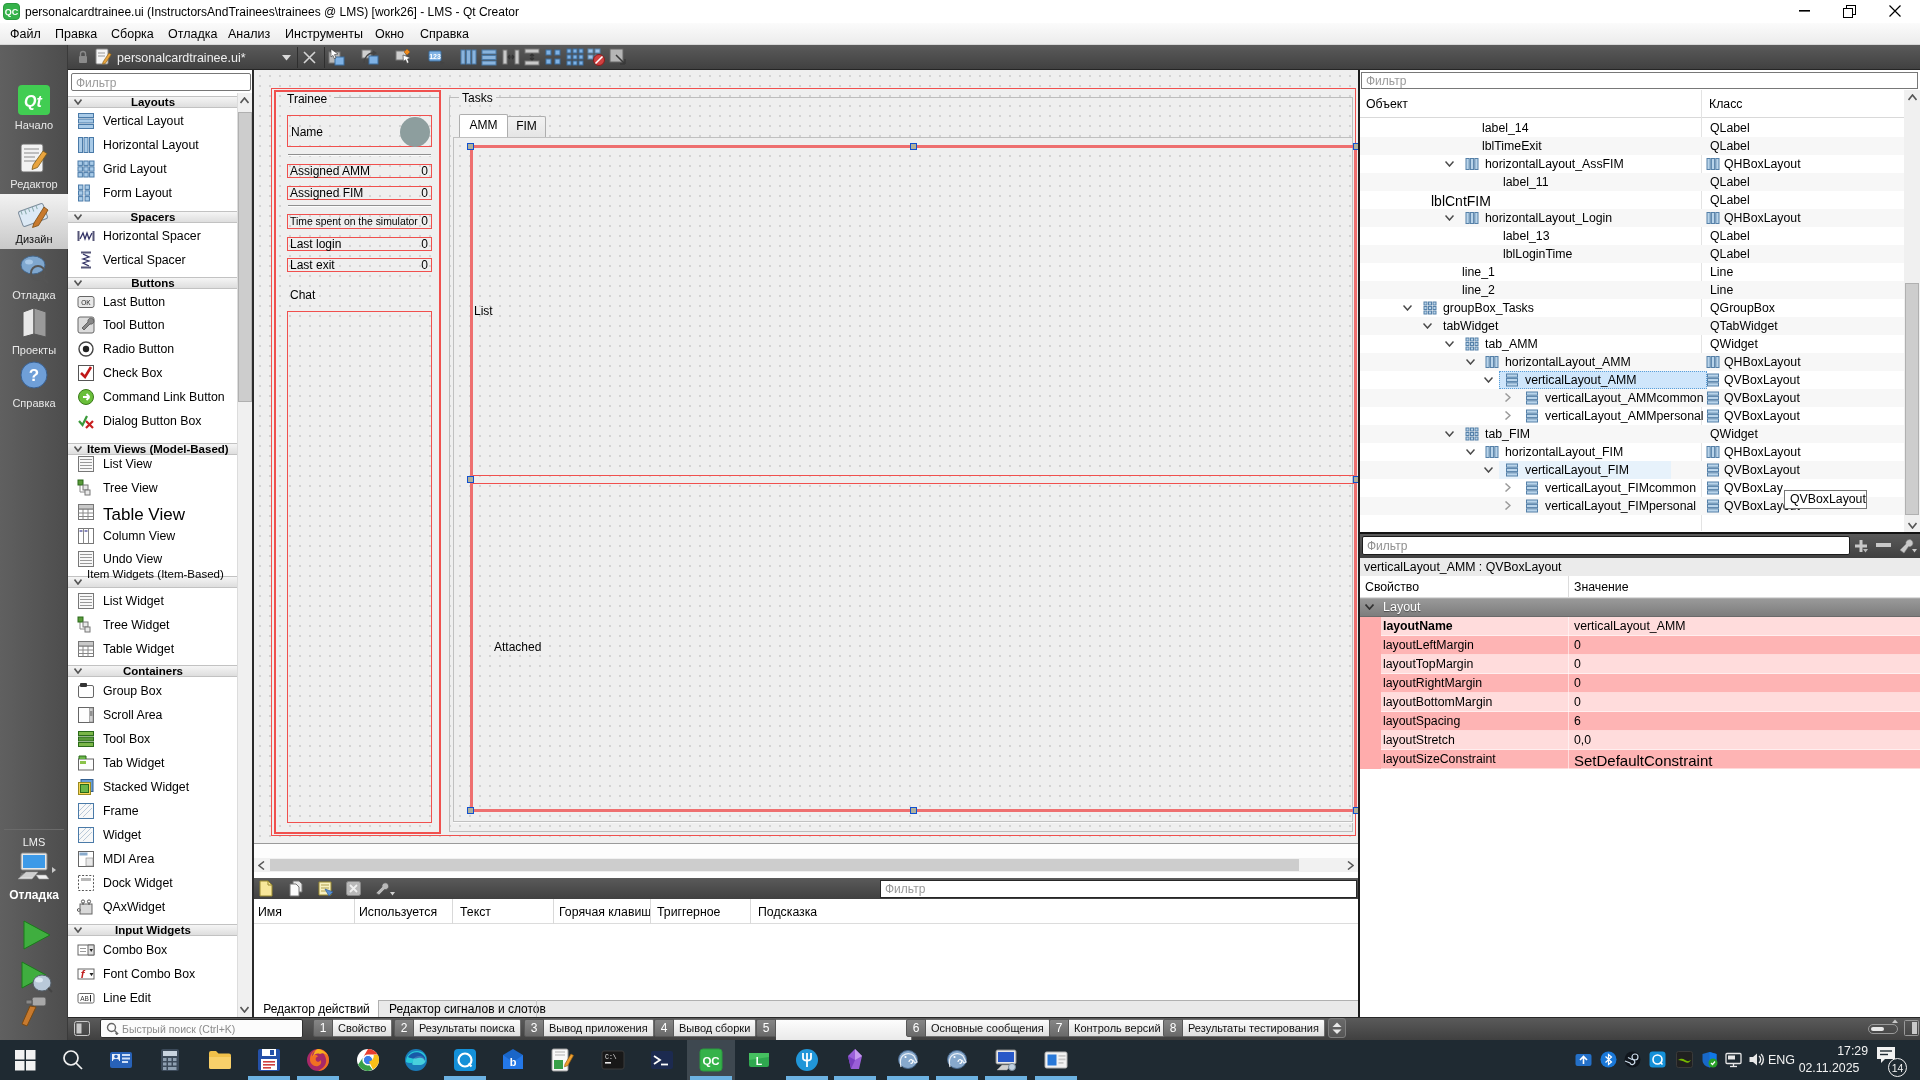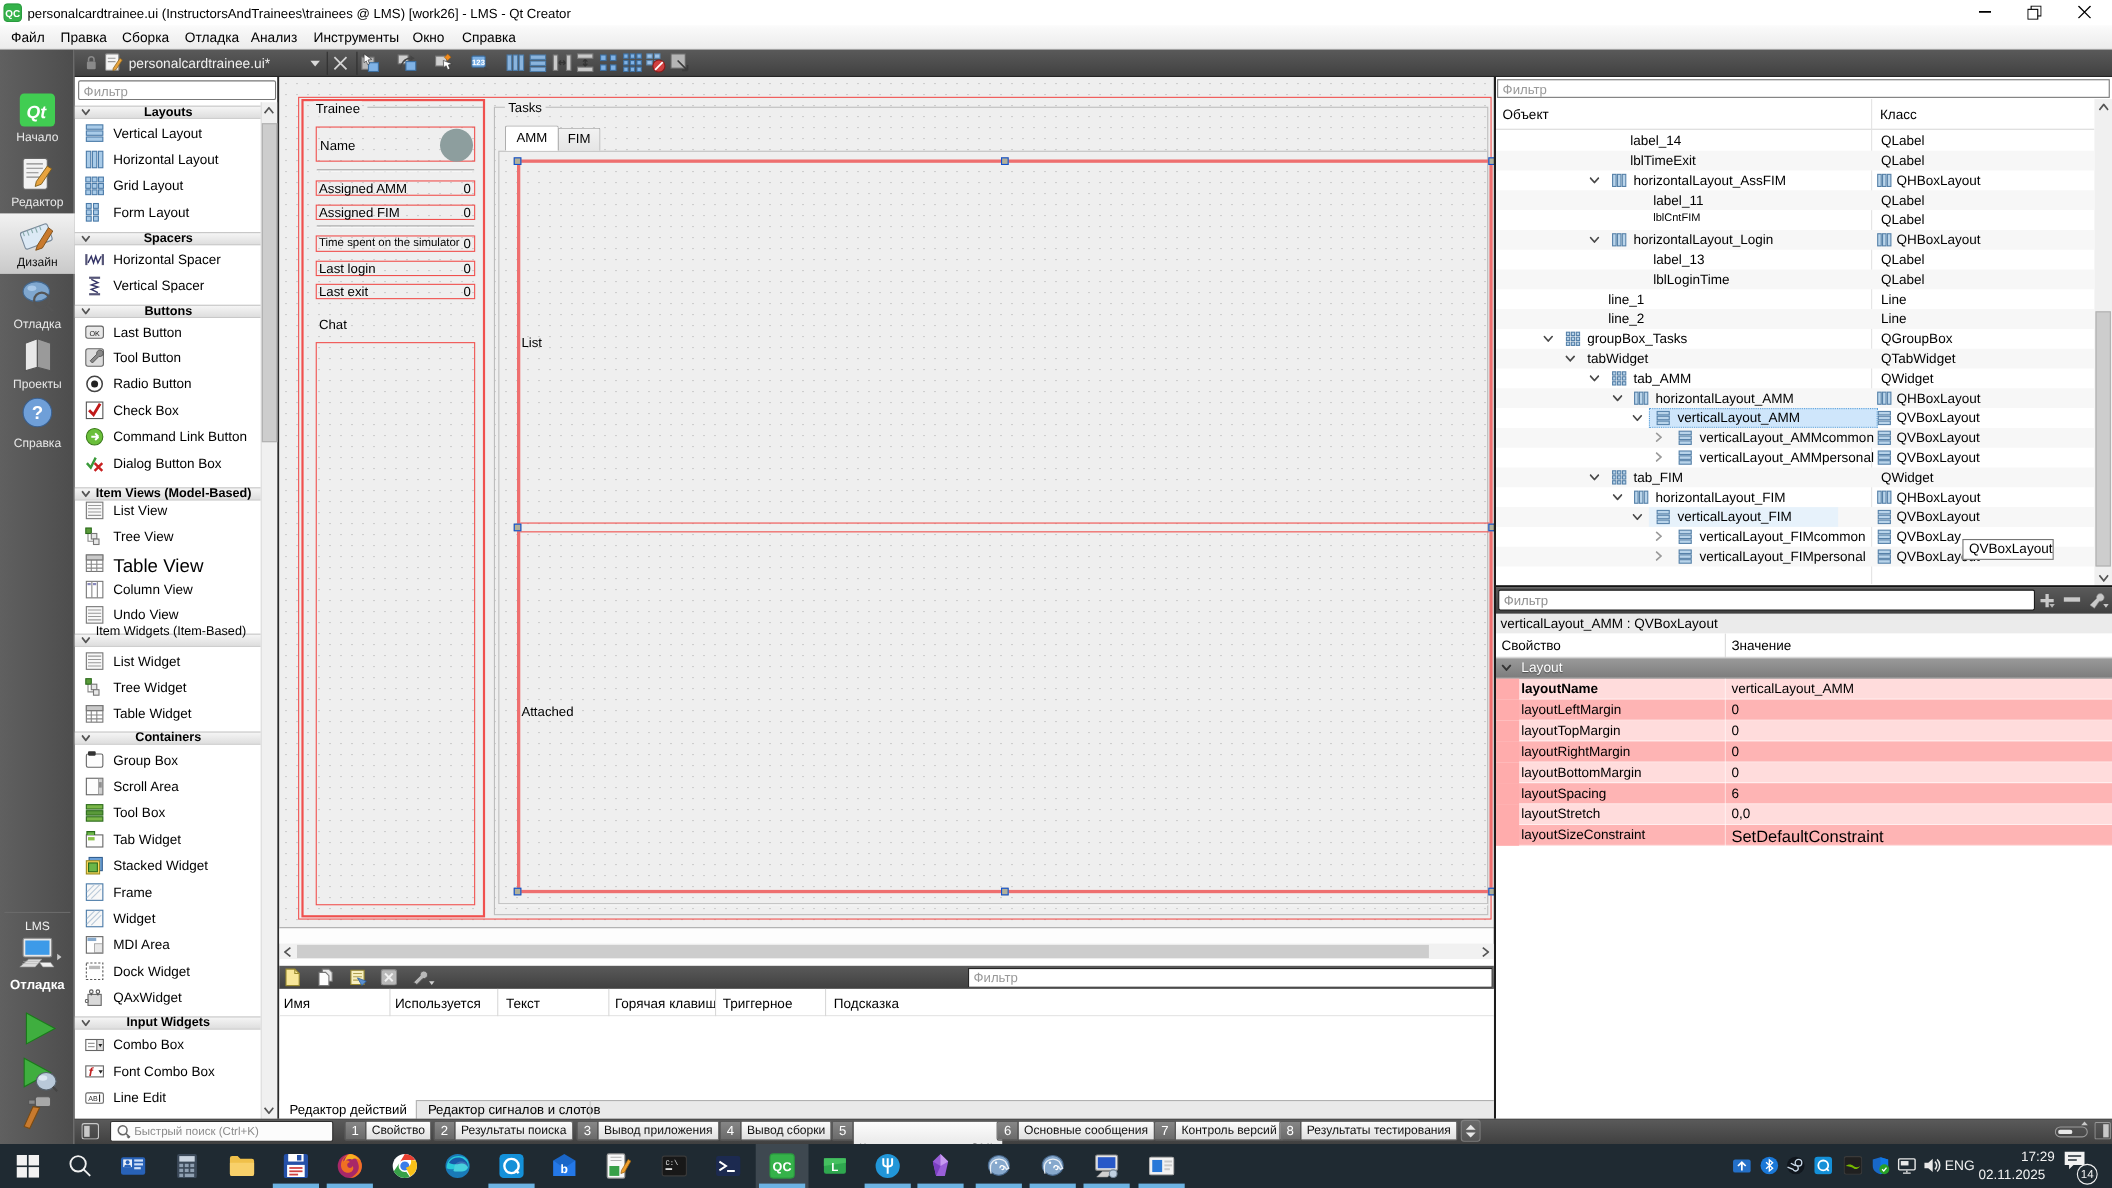--- a/index.html
+++ b/index.html
@@ -529,21 +529,21 @@
 <div style="position:absolute;left:459px;top:91px;white-space:nowrap;background:#efefef;padding:0 3px">Tasks</div>
 <div style="position:absolute;left:453px;top:137px;width:900px;height:685px;border:1px solid #c0c0c0;box-shadow:0 1px 0 #fafafa"></div>
 <div style="position:absolute;left:459px;top:114px;width:49px;height:23px;background:#fff;border:1px solid #aeaeae;border-bottom:none;border-radius:2px 2px 0 0"></div>
 <div style="position:absolute;left:459px;top:118px;white-space:nowrap;width:49px;text-align:center">AMM</div>
 <div style="position:absolute;left:507px;top:116px;width:39px;height:21px;background:linear-gradient(#f2f2f2,#e5e5e5);border:1px solid #aeaeae;border-bottom:none;border-radius:2px 2px 0 0"></div>
 <div style="position:absolute;left:507px;top:119px;white-space:nowrap;width:39px;text-align:center">FIM</div>
 <div style="position:absolute;left:470px;top:145px;width:887px;height:667px;border:3px solid #ee6f6f"></div>
 <div style="position:absolute;left:473px;top:475px;width:881px;height:1px;background:#f0504e"></div>
 <div style="position:absolute;left:473px;top:483px;width:881px;height:1px;background:#f0504e"></div>
 <div style="position:absolute;left:474px;top:304px;white-space:nowrap;">List</div>
-<div style="position:absolute;left:474px;top:640px;white-space:nowrap;">Attached</div>
+<div style="position:absolute;left:474px;top:640px;white-space:nowrap;padding-left:20px;">Attached</div>
 <div style="position:absolute;left:467px;top:143px;width:7px;height:7px;background:#b0b09a;border:1.5px solid #1050d0;box-sizing:border-box"></div>
 <div style="position:absolute;left:910px;top:143px;width:7px;height:7px;background:#b0b09a;border:1.5px solid #1050d0;box-sizing:border-box"></div>
 <div style="position:absolute;left:1353px;top:143px;width:7px;height:7px;background:#b0b09a;border:1.5px solid #1050d0;box-sizing:border-box"></div>
 <div style="position:absolute;left:467px;top:476px;width:7px;height:7px;background:#b0b09a;border:1.5px solid #1050d0;box-sizing:border-box"></div>
 <div style="position:absolute;left:1353px;top:476px;width:7px;height:7px;background:#b0b09a;border:1.5px solid #1050d0;box-sizing:border-box"></div>
 <div style="position:absolute;left:467px;top:807px;width:7px;height:7px;background:#b0b09a;border:1.5px solid #1050d0;box-sizing:border-box"></div>
 <div style="position:absolute;left:910px;top:807px;width:7px;height:7px;background:#b0b09a;border:1.5px solid #1050d0;box-sizing:border-box"></div>
 <div style="position:absolute;left:1353px;top:807px;width:7px;height:7px;background:#b0b09a;border:1.5px solid #1050d0;box-sizing:border-box"></div>
 <div style="position:absolute;left:254px;top:843px;width:1104px;height:1px;background:#9a9a9a"></div>
 <div style="position:absolute;left:254px;top:844px;width:1104px;height:14px;background:#fdfdfd"></div>
@@ -634,21 +634,21 @@
     <g fill="#b9d4ea" stroke="#5580a8">
       <rect x="1" y="1.5" width="3.2" height="11"></rect>
       <rect x="5.4" y="1.5" width="3.2" height="11"></rect>
       <rect x="9.8" y="1.5" width="3.2" height="11"></rect>
     </g>
   </svg>
 <div style="position:absolute;left:1724px;top:157px;white-space:nowrap;font-size:12.3px">QHBoxLayout</div>
 <div style="position:absolute;left:1360px;top:173px;width:544px;height:18px;background:#f7f7f7"></div>
 <div style="position:absolute;left:1503px;top:175px;white-space:nowrap;font-size:12.3px">label_11</div>
 <div style="position:absolute;left:1710px;top:175px;white-space:nowrap;font-size:12.3px">QLabel</div>
-<div style="position:absolute;left:1503px;top:193px;white-space:nowrap;font-size:10px">lblCntFIM</div>
+<div style="position:absolute;left:1431px;top:193px;white-space:nowrap;font-size:14px">lblCntFIM</div>
 <div style="position:absolute;left:1710px;top:193px;white-space:nowrap;font-size:12.3px">QLabel</div>
 <div style="position:absolute;left:1360px;top:209px;width:544px;height:18px;background:#f7f7f7"></div>
 <svg style="position:absolute;left:1445px;top:215px;" width="9" height="6" viewBox="0 0 9 6">
     <path d="M0.5 0.5 L4.5 5 L8.5 0.5" fill="none" stroke="#494949" stroke-width="1.5"></path>
   </svg>
 <svg style="position:absolute;left:1465px;top:211px;" width="14" height="14" viewBox="0 0 14 14">
     <g fill="#b9d4ea" stroke="#5580a8">
       <rect x="1" y="1.5" width="3.2" height="11"></rect>
       <rect x="5.4" y="1.5" width="3.2" height="11"></rect>
       <rect x="9.8" y="1.5" width="3.2" height="11"></rect>

